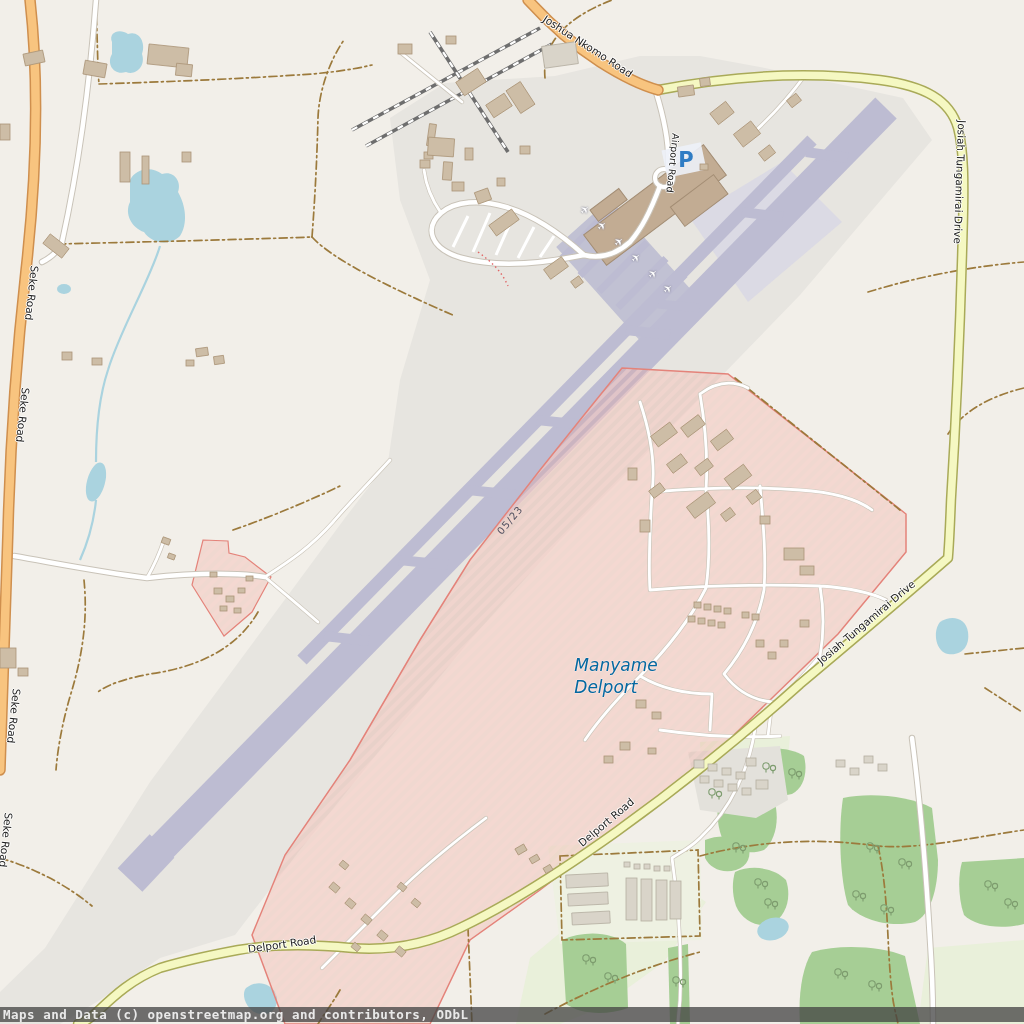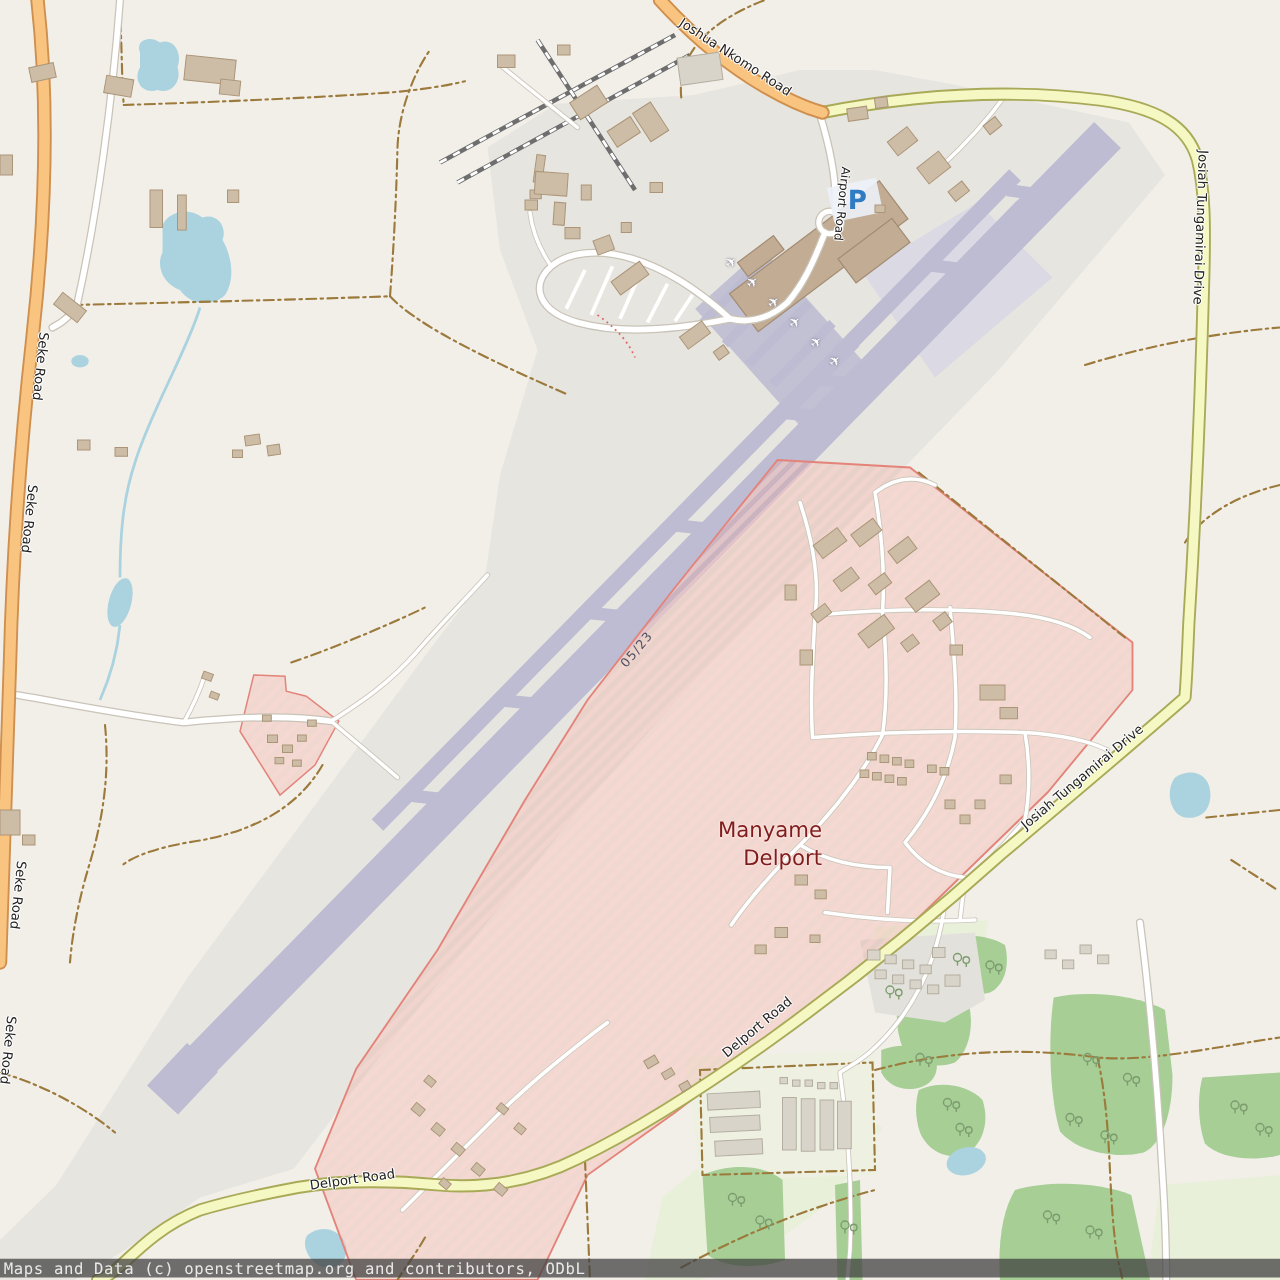--- a/index.html
+++ b/index.html
@@ -5,28 +5,28 @@
   html,body{margin:0;padding:0;background:#f2efe9;}
   #stage{position:relative;width:1024px;height:1024px;overflow:hidden;
          font-family:"DejaVu Sans","Liberation Sans",sans-serif;background:#f2efe9;cursor:grab;}
   #stage svg{position:absolute;left:0;top:0;}
   .lbl{position:absolute;white-space:nowrap;font-size:10.5px;color:#222;
        transform:translate(-50%,-50%);pointer-events:none;
        text-shadow:-1px 0 0 rgba(255,255,255,.95),1px 0 0 rgba(255,255,255,.95),
                    0 -1px 0 rgba(255,255,255,.95),0 1px 0 rgba(255,255,255,.95);}
   .lbl.small{font-size:9.5px;}
   .runway-lbl{color:#4e4e5e;letter-spacing:1px;font-size:10px;text-shadow:none;}
-  .airbase-lbl{font-size:17px;color:#7f1d1d;text-align:right;line-height:1.3;
+  .airbase-lbl{font-style:italic;font-size:17px;color:#0369a1;text-align:left;line-height:1.3;
        text-shadow:-1px 0 0 rgba(250,228,224,.8),1px 0 0 rgba(250,228,224,.8),
                    0 -1px 0 rgba(250,228,224,.8),0 1px 0 rgba(250,228,224,.8);}
   .p-icon{color:#2f7cc4;font-weight:bold;font-size:21px;text-shadow:none;}
   .plane{position:absolute;color:#ffffff;font-size:11px;transform:translate(-50%,-50%) rotate(-40deg);
        text-shadow:0 0 2px #8a8a9a,0 0 2px #8a8a9a;pointer-events:none;}
   #attrib-bar{position:absolute;left:0;right:0;top:1007px;height:15px;
-       background:rgba(66,66,66,.75);display:flex;align-items:flex-start;}
+       background:rgba(66,66,66,.75);display:flex;align-items:flex-start;font-weight:bold;}
   #attrib-text{font-family:"DejaVu Sans Mono","Liberation Mono",monospace;font-size:12.5px;
        color:#e9e9e9;padding-left:3px;letter-spacing:0.5px;}
   
   .rc{fill:none;stroke:#c9c3b8;stroke-width:6.5;stroke-linecap:round;stroke-linejoin:round;}
   .rf{fill:none;stroke:#ffffff;stroke-width:4.5;stroke-linecap:round;stroke-linejoin:round;}
   .rc2{fill:none;stroke:#ccc6bb;stroke-width:4.2;stroke-linecap:round;stroke-linejoin:round;}
   .rf2{fill:none;stroke:#ffffff;stroke-width:2.8;stroke-linecap:round;stroke-linejoin:round;}
   .yc{fill:none;stroke:#a9aa58;stroke-width:10.5;stroke-linecap:round;stroke-linejoin:round;}
   .yf{fill:none;stroke:#f5f8c2;stroke-width:7.5;stroke-linecap:round;stroke-linejoin:round;}
   .oc{fill:none;stroke:#cf8f4e;stroke-width:11.5;stroke-linecap:round;stroke-linejoin:round;}

